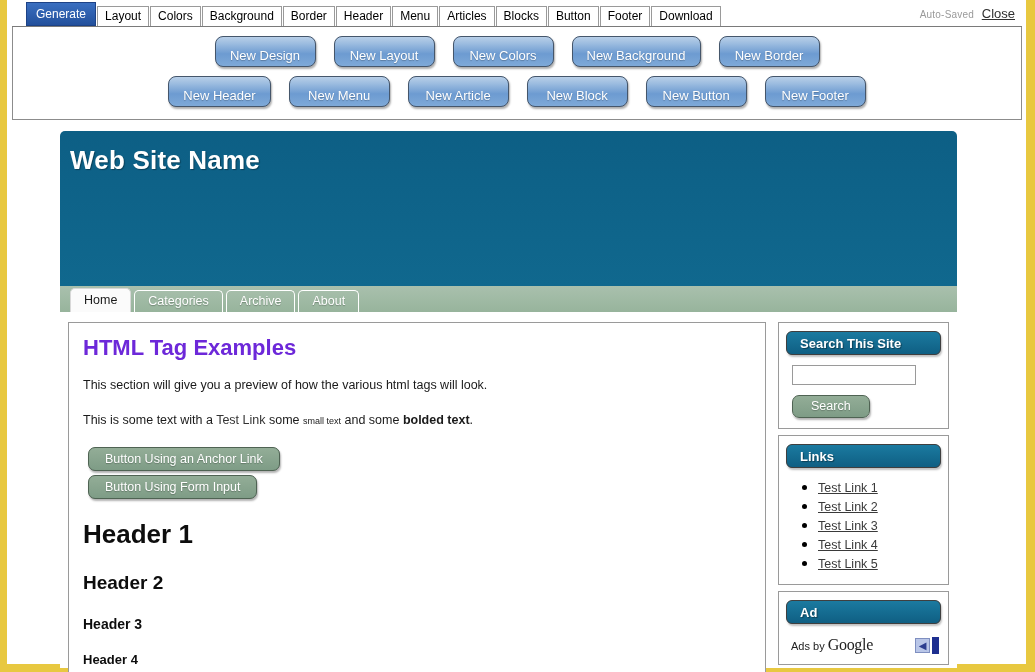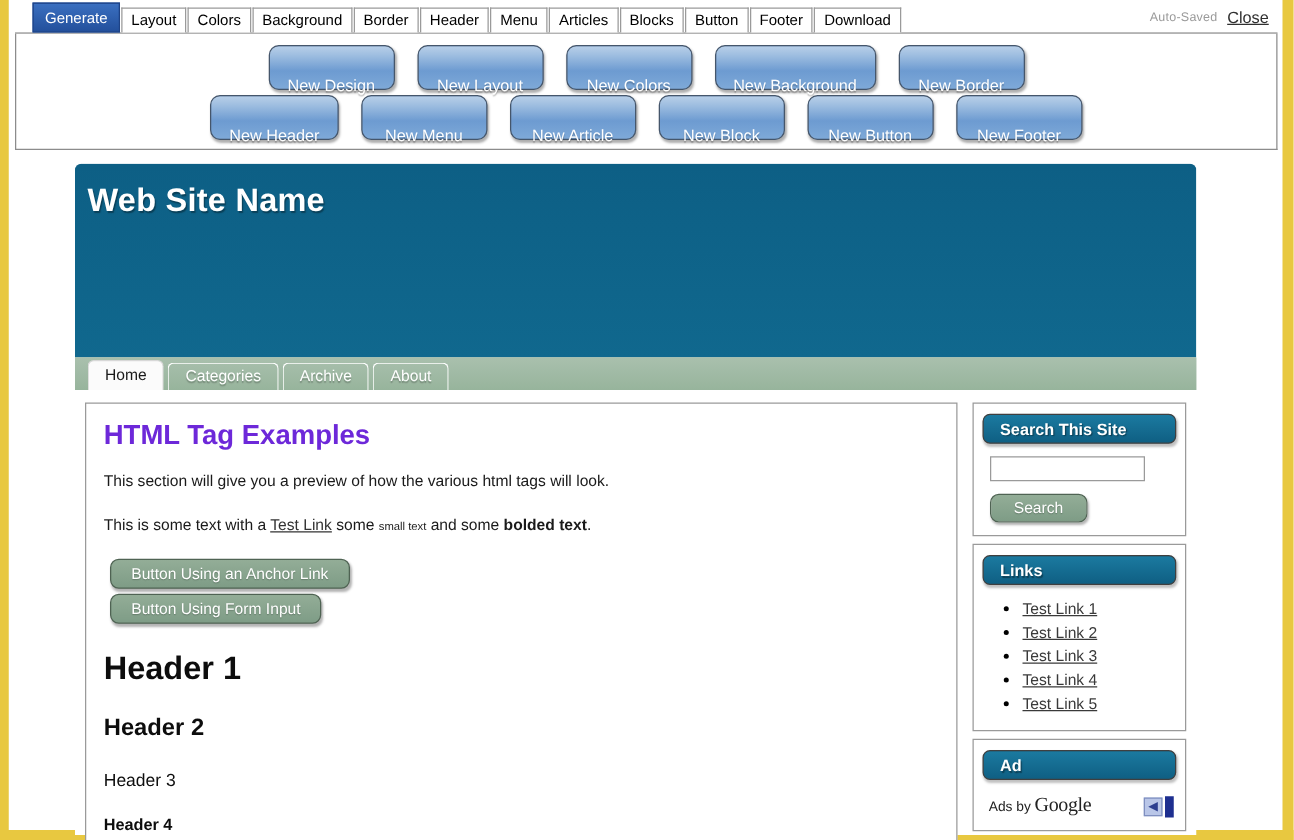--- a/index.html
+++ b/index.html
@@ -95,21 +95,21 @@
   }
   #row1 { top: 9px; }
   #row2 { top: 49px; }
 
   .genbtn {
     display: inline-block;
     height: 31px;
     line-height: 29px;
     min-width: 101px;
     margin: 0 9px;
-    padding: 17px 14px;
+    padding: 4px 14px;
     font-size: 13px;
     color: #ffffff;
     text-align: center;
     border: 1px solid #45566b;
     border-radius: 8px;
     background: #7ba3d4;
     background-image: linear-gradient(to bottom, #b8cfe8 0%, #9dbde0 22%, #6d9bd1 58%, #7ea9d8 100%);
     box-shadow: 1px 2px 2px rgba(0,0,0,.32);
     text-shadow: 0 1px 1px rgba(0,0,0,.25);
     cursor: pointer;
@@ -205,21 +205,20 @@
     color: #6d28d9;
   }
   #content p {
     font-size: 12.5px;
     color: #1a1a1a;
     margin: 0 0 18px 0;
     line-height: 1.35;
   }
   #content a.inline {
     color: #333;
-    text-decoration: underline;
   }
   .smalltxt { font-size: 9px; }
   .boldtxt  { font-weight: bold; }
 
   .sitebtn {
     display: inline-block;
     height: 24px;
     line-height: 22px;
     padding: 0 16px;
     margin: 0 0 4px 5px;
@@ -230,21 +229,21 @@
     background: #7f9d86;
     background-image: linear-gradient(to bottom, #93ad97 0%, #7e9c86 100%);
     box-shadow: 1px 2px 2px rgba(0,0,0,.3);
     text-shadow: 0 1px 1px rgba(0,0,0,.25);
     cursor: pointer;
     text-align: center;
   }
 
   #content h1.h1 { font-size: 26px; font-weight: bold; margin: 16px 0 6px 0; color:#0d0d0d;}
   #content h2.h2 { font-size: 19px; font-weight: bold; margin: 22px 0 6px 0; color:#0d0d0d;}
-  #content h3.h3 { font-size: 14px; font-weight: normal; margin: 22px 0 6px 0; color:#0d0d0d;}
+  #content h3.h3 { font-size: 14px; font-weight: bold; margin: 22px 0 6px 0; color:#0d0d0d;}
   #content h4.h4 { font-size: 13px; font-weight: bold; margin: 20px 0 4px 0; color:#0d0d0d;}
 
   
   #sidebar {
     position: absolute;
     right: 8px; top: 10px;
     width: 171px;
   }
   .block {
     border: 1px solid #9a9a9a;

